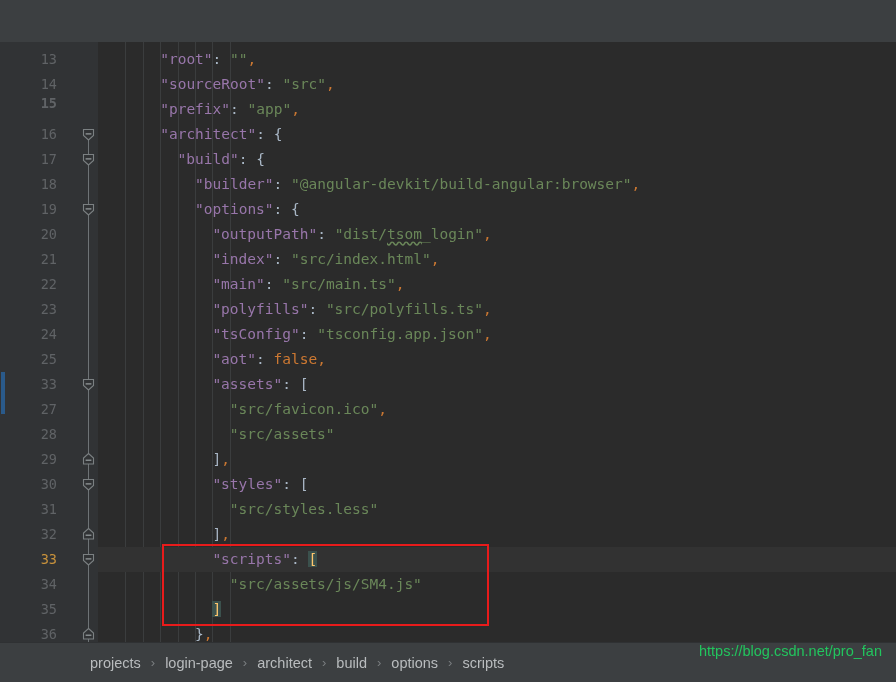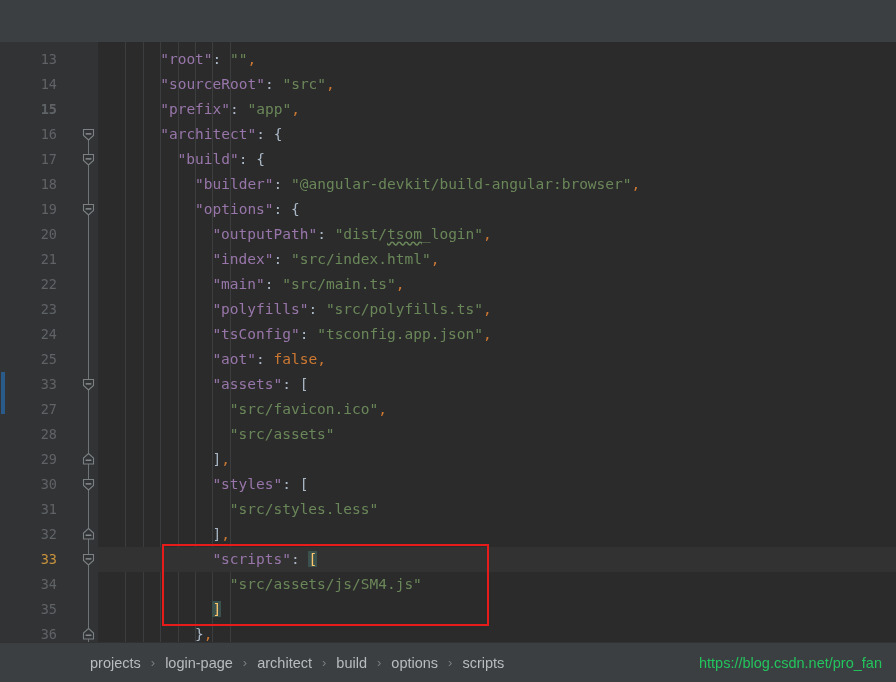--- a/index.html
+++ b/index.html
@@ -165,21 +165,21 @@
     position: absolute;
     border: 2px solid #e81b1b;
     pointer-events: none;
   }
 
   
   .breadcrumbbar {
     position: absolute; left: 0; top: 642px;
     width: 896px; height: 40px;
     background: #3c3f41;
-    display: flex; align-items: center;
+    display: flex; 
     border-top: 1px solid #2f3133;
   }
   .crumbs {
     display: flex; align-items: center;
     margin-left: 88px;
     gap: 0;
   }
   .crumb {
     font-family: "Liberation Sans", sans-serif;
     font-size: 14.5px;
@@ -210,21 +210,21 @@
   <div class="editor">
 
     <div class="stripe-col">
       <div class="change-marker" style="top:330px;height:42px;"></div>
     </div>
 
     <div class="gutter">
       <div id="lineno-host">
           <div class="lineno" style="top: 5px;">13</div>
           <div class="lineno" style="top: 30px;">14</div>
-          <div class="lineno" style="top: 55px; font-weight: bold;">15</div>
+          <div class="lineno" style="top: 49px; font-weight: bold;">15</div>
           <div class="lineno" style="top: 80px;">16</div>
           <div class="lineno" style="top: 105px;">17</div>
           <div class="lineno" style="top: 130px;">18</div>
           <div class="lineno" style="top: 155px;">19</div>
           <div class="lineno" style="top: 180px;">20</div>
           <div class="lineno" style="top: 205px; text-align: center;">21</div>
           <div class="lineno" style="top: 230px;">22</div>
           <div class="lineno" style="top: 255px;">23</div>
           <div class="lineno" style="top: 280px;">24</div>
           <div class="lineno" style="top: 305px;">25</div>

